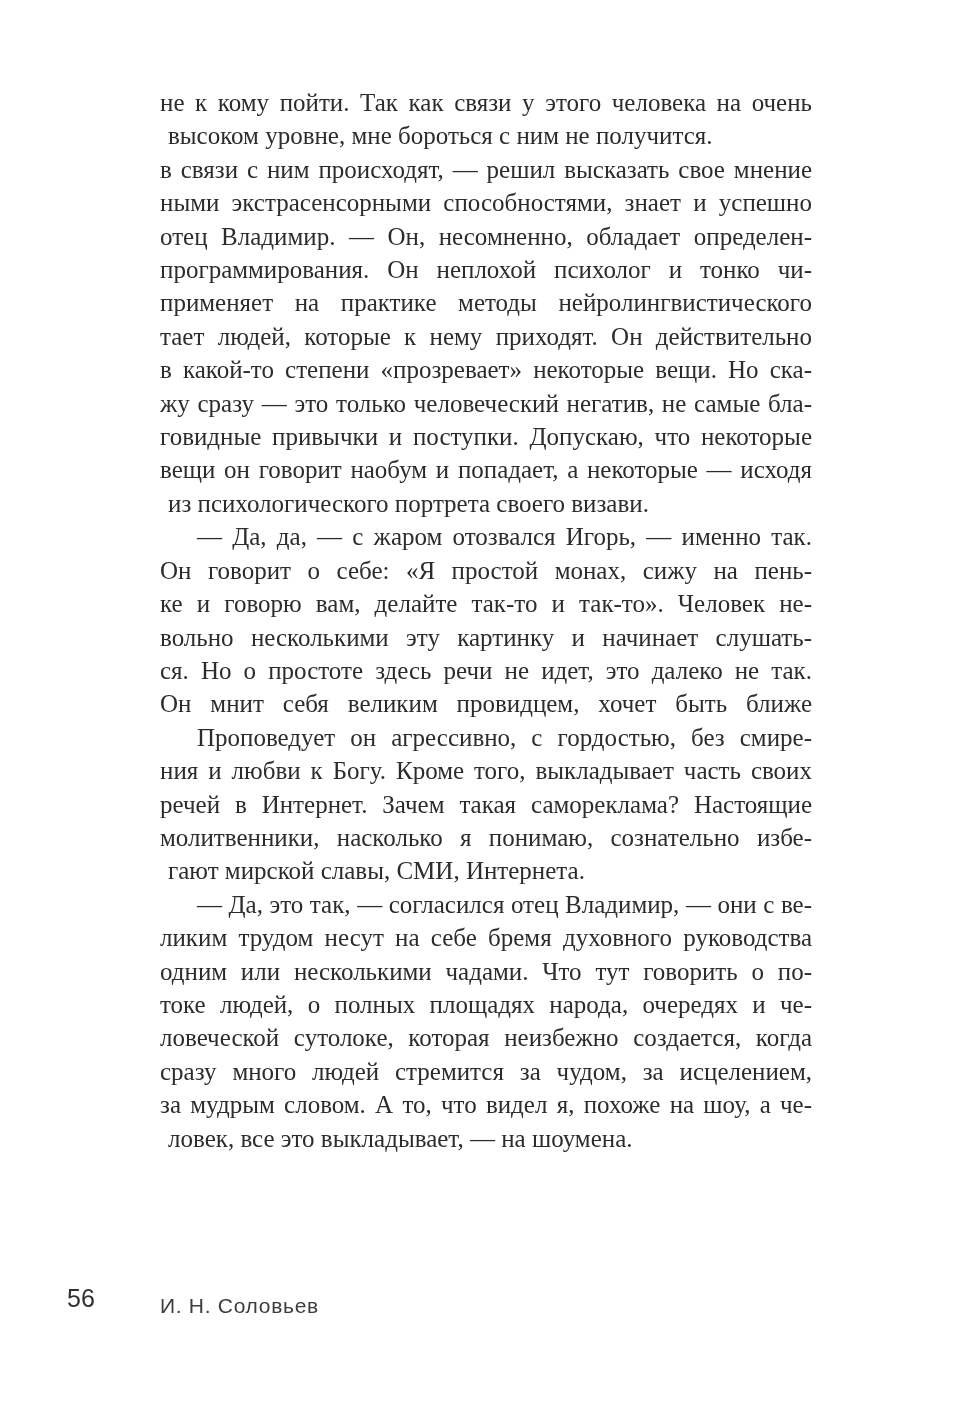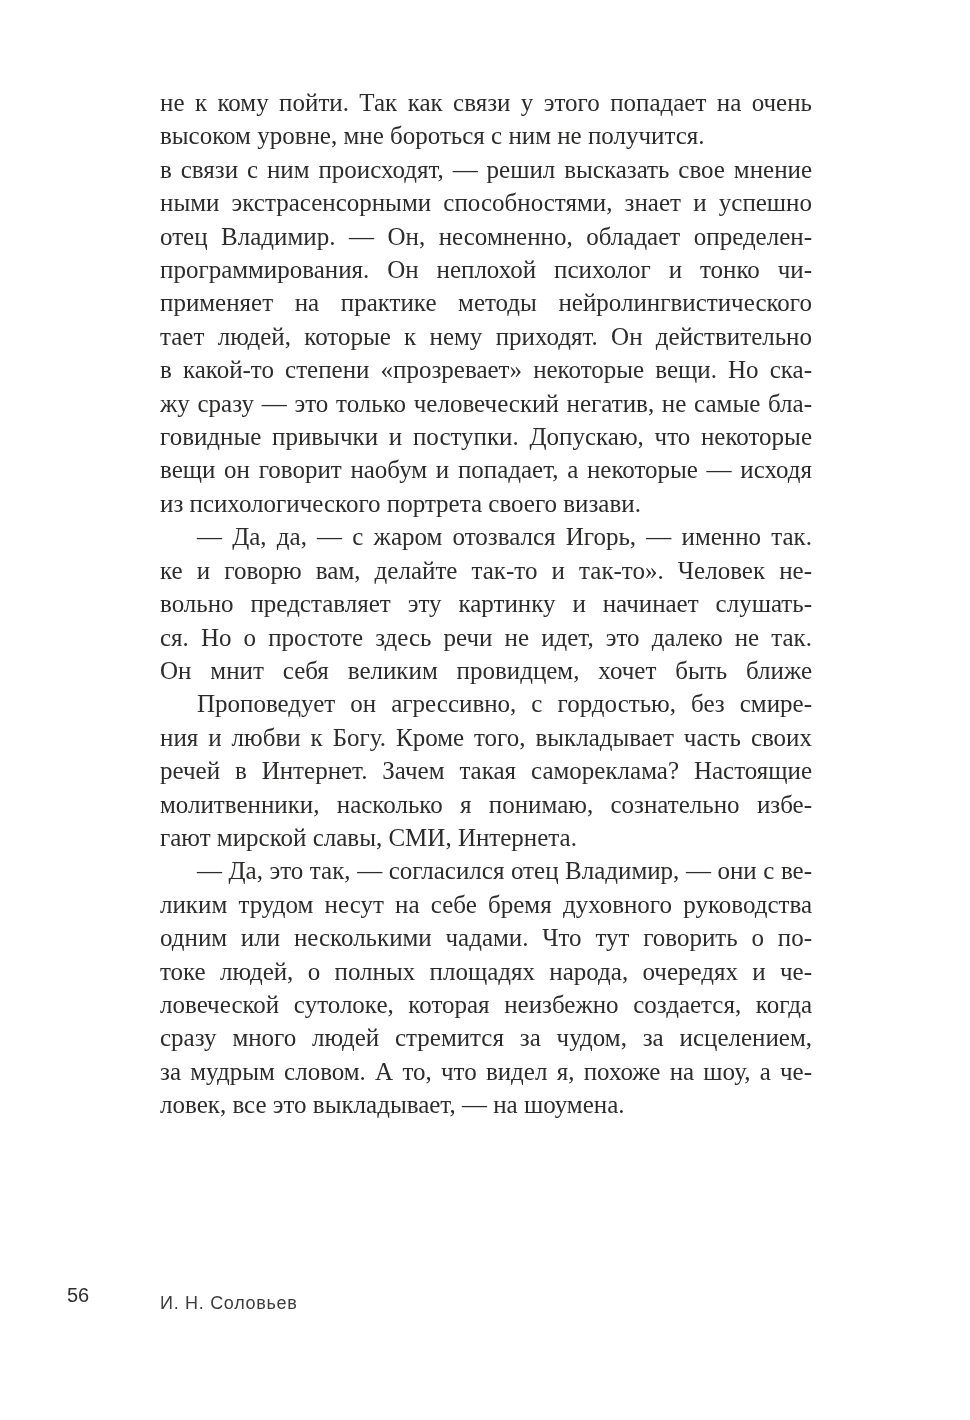--- a/index.html
+++ b/index.html
@@ -34,72 +34,74 @@
     padding: 0;
   }
   .line {
     text-align: justify;
     text-align-last: justify;
     white-space: normal;
     overflow: hidden;
   }
   .line.last {
     text-align-last: left;
+    margin-left: 8px;
   }
   .line.indent {
     text-indent: 37px;
   }
   .page-footer-number {
     position: absolute;
     left: 67px;
     top: 1283px;
     font-family: "Liberation Sans", sans-serif;
     font-weight: 400;
-    font-size: 20px;
+    font-size: 25px;
     color: #2f2f2f;
     line-height: 1.2;
   }
   .running-head {
     position: absolute;
     left: 160px;
     top: 1293px;
     font-family: "Liberation Sans", sans-serif;
     font-weight: 400;
-    font-size: 18px;
+    font-size: 21px;
     letter-spacing: 0.7px;
     color: #3d3d3d;
     line-height: 1.2;
   }
 </style>
 </head>
 <body>
 
 <div class="book-page">
   <div class="page-text">
       <div class="para">
-        <div class="line">не к кому пойти. Так как связи у этого попадает на очень</div>
+        <div class="line">не к кому пойти. Так как связи у этого человека на очень</div>
         <div class="line last">высоком уровне, мне бороться с ним не получится.</div>
       </div>
       <div class="para">
         <div class="line">в связи с ним происходят, — решил высказать свое мнение</div>
         <div class="line">ными экстрасенсорными способностями, знает и успешно</div>
         <div class="line">отец Владимир. — Он, несомненно, обладает определен-</div>
         <div class="line">программирования. Он неплохой психолог и тонко чи-</div>
         <div class="line">применяет на практике методы нейролингвистического</div>
         <div class="line">тает людей, которые к нему приходят. Он действительно</div>
         <div class="line">в какой-то степени «прозревает» некоторые вещи. Но ска-</div>
         <div class="line">жу сразу — это только человеческий негатив, не самые бла-</div>
         <div class="line">говидные привычки и поступки. Допускаю, что некоторые</div>
         <div class="line">вещи он говорит наобум и попадает, а некоторые — исходя</div>
         <div class="line last">из психологического портрета своего визави.</div>
       </div>
       <div class="para">
         <div class="line indent">— Да, да, — с жаром отозвался Игорь, — именно так.</div>
+        <div class="line">Он говорит о себе: «Я простой монах, сижу на пень-</div>
         <div class="line">ке и говорю вам, делайте так-то и так-то». Человек не-</div>
-        <div class="line">вольно представляет эту картинку и начинает слушать-</div>
+        <div class="line">вольно несколькими эту картинку и начинает слушать-</div>
         <div class="line">ся. Но о простоте здесь речи не идет, это далеко не так.</div>
         <div class="line">Он мнит себя великим провидцем, хочет быть ближе</div>
       </div>
       <div class="para">
         <div class="line indent">Проповедует он агрессивно, с гордостью, без смире-</div>
         <div class="line">ния и любви к Богу. Кроме того, выкладывает часть своих</div>
         <div class="line">речей в Интернет. Зачем такая самореклама? Настоящие</div>
         <div class="line">молитвенники, насколько я понимаю, сознательно избе-</div>
         <div class="line last">гают мирской славы, СМИ, Интернета.</div>
       </div>

